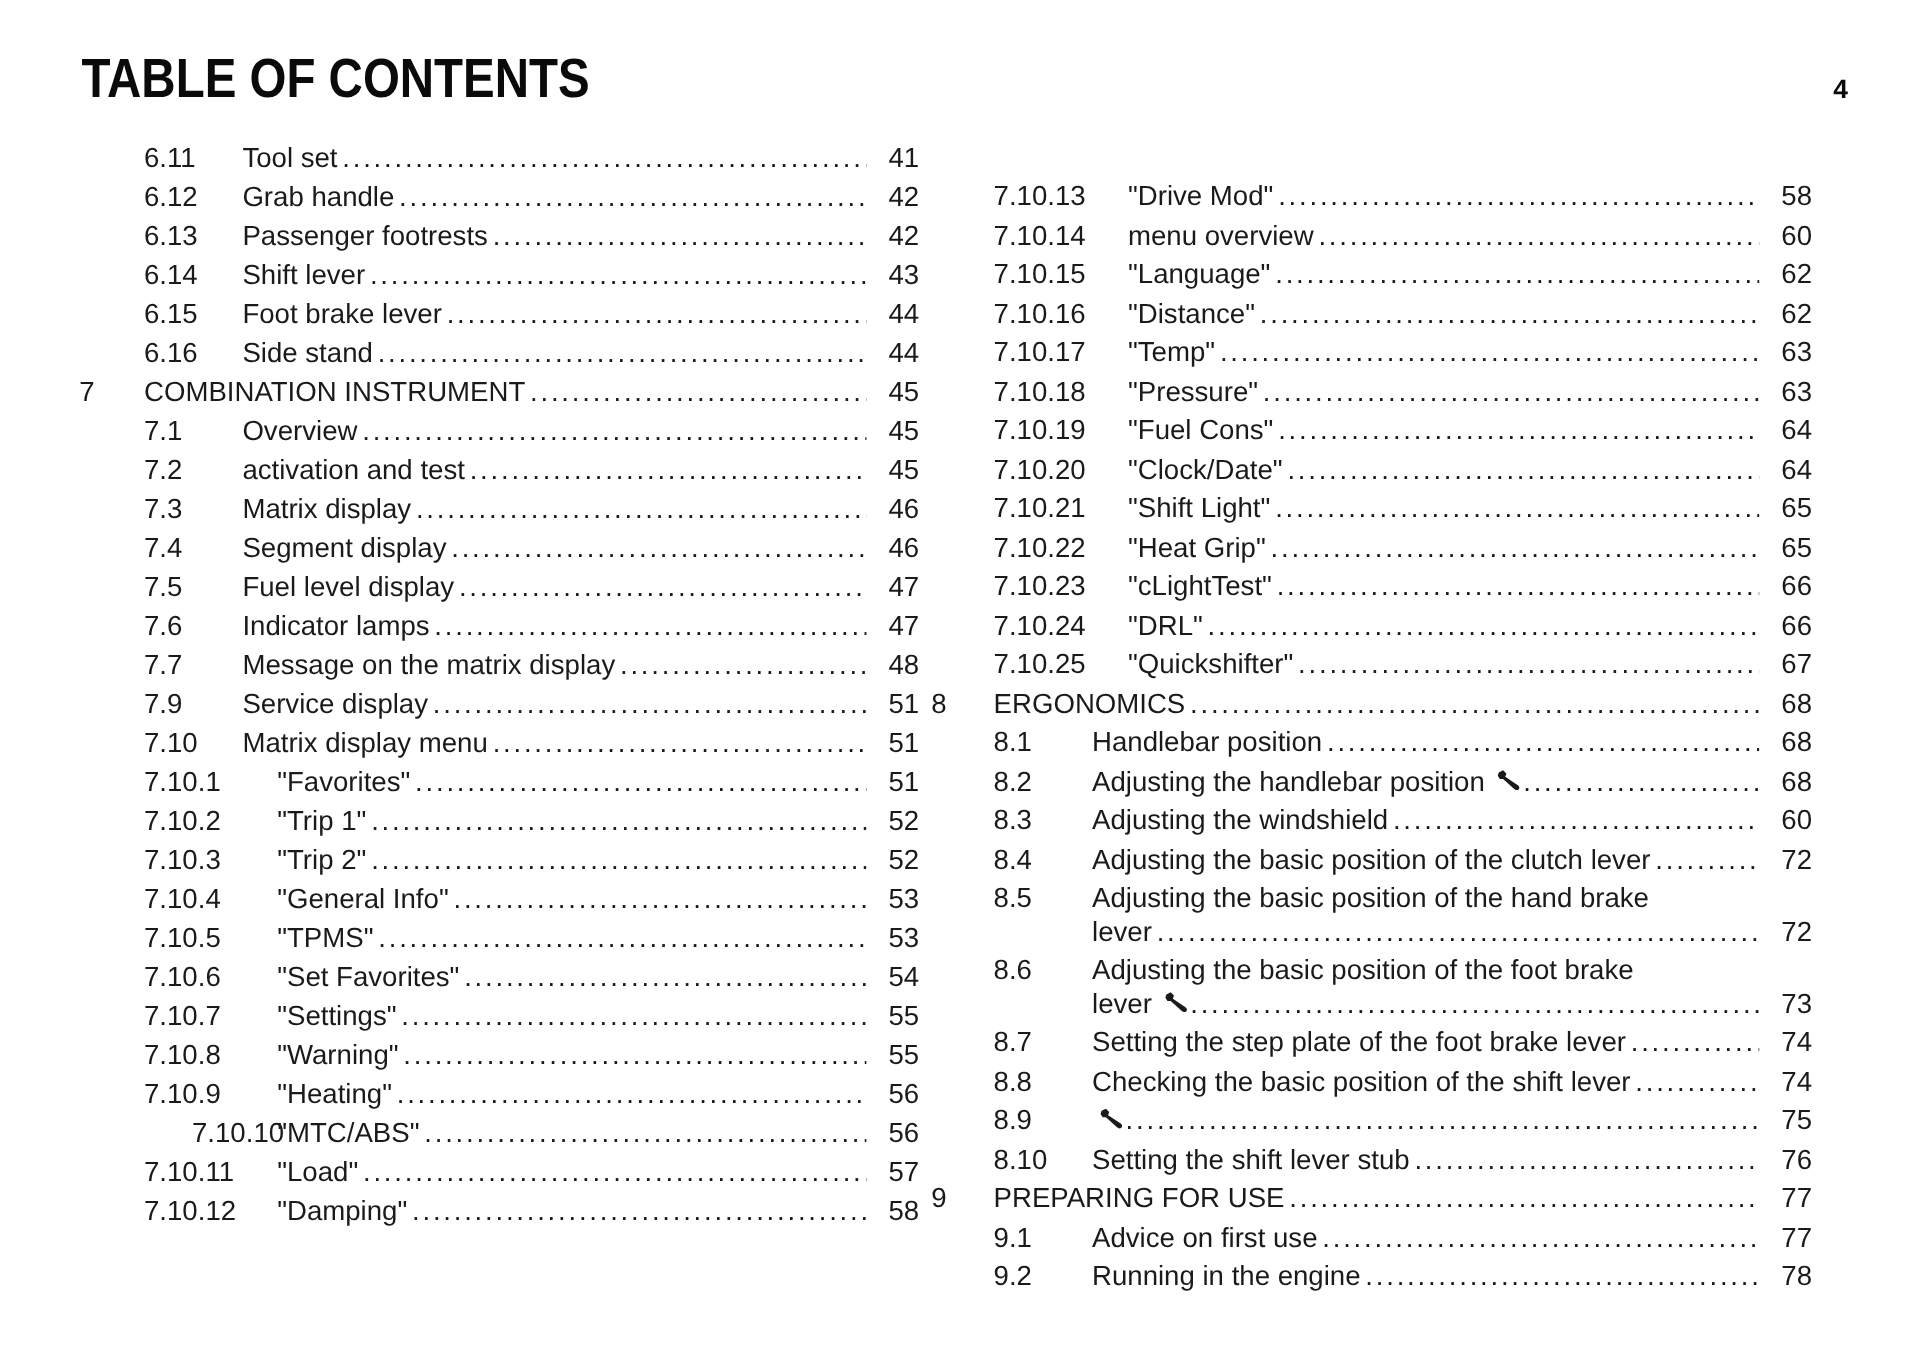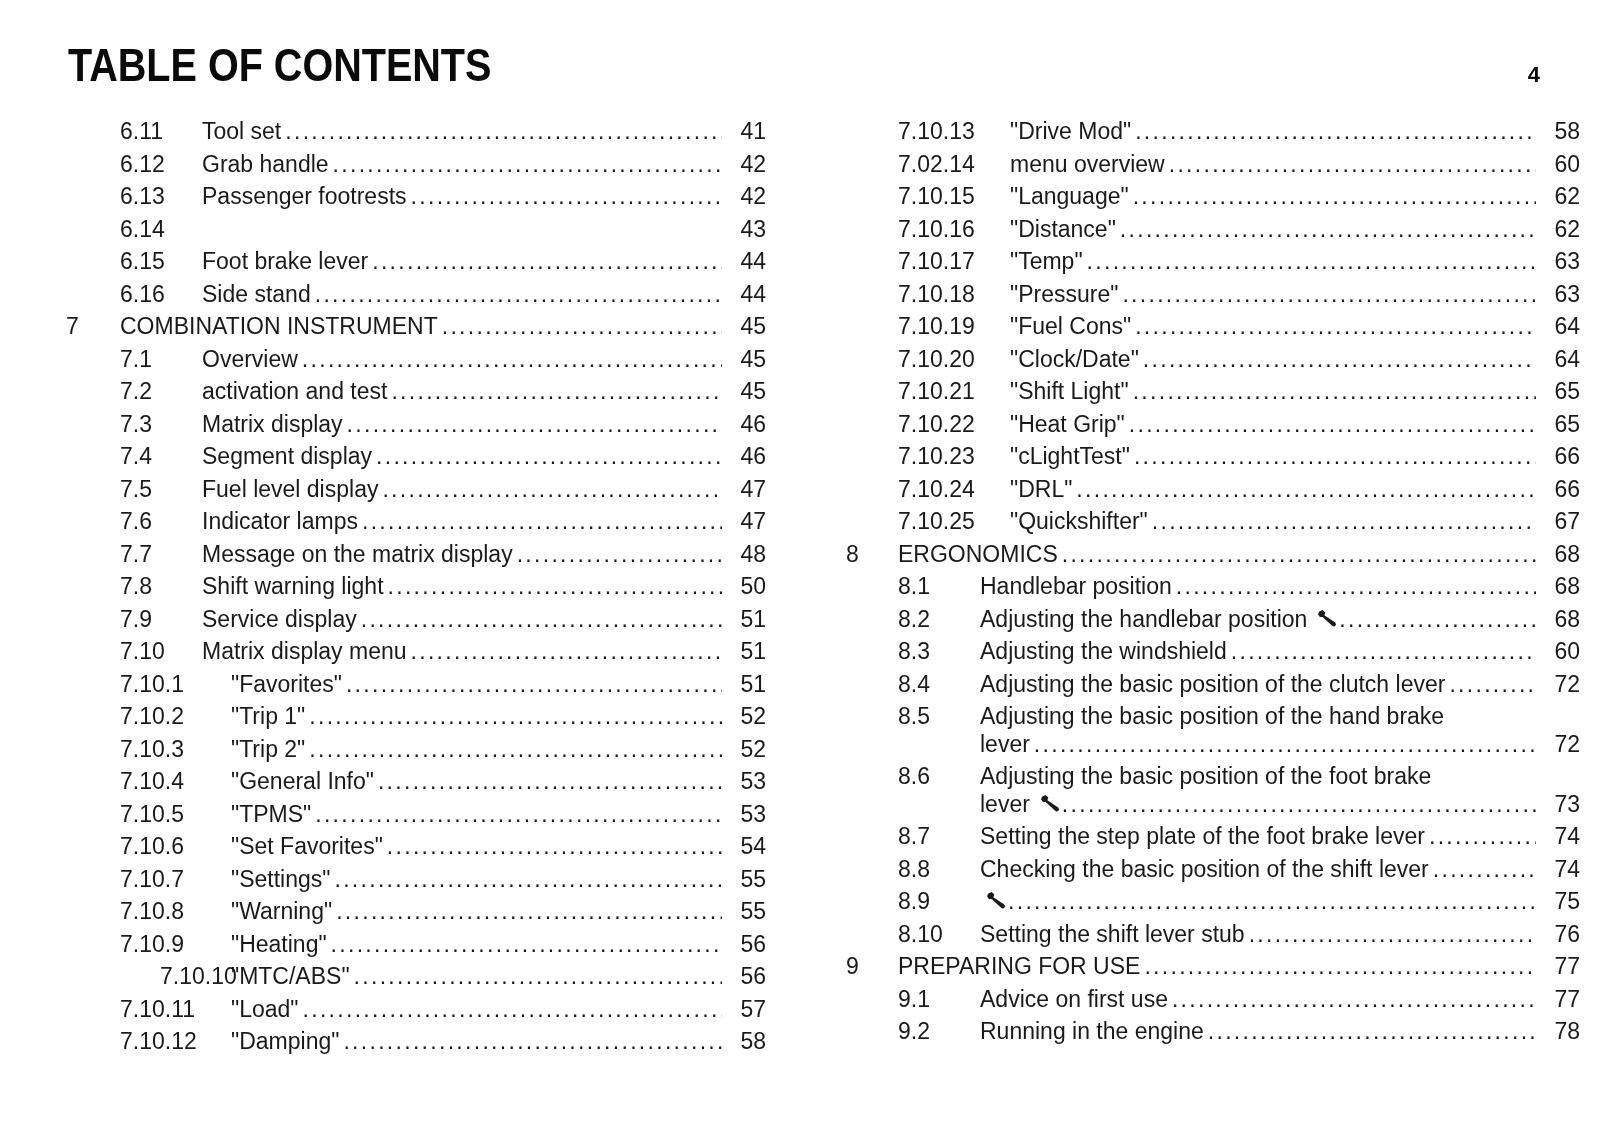--- a/index.html
+++ b/index.html
@@ -14,21 +14,21 @@
     font-weight: 700; font-size: 46px; letter-spacing: 0px;
     transform: scaleX(0.86); transform-origin: left top;
     color: #0a0a0a;
   }
   .page-num {
     position: absolute; right: 60px; top: 62px;
     font-weight: 700; font-size: 22px; color: #0a0a0a;
   }
   .col { position: absolute; top: 115px; }
   .col.left { left: 66px; width: 700px; }
-  .col.right { left: 846px; width: 734px; }
+  .col.right { left: 776px; width: 734px; margin-top: 32px; }
   .row {
     position: relative; height: 32.5px; line-height: 32.5px;
     font-size: 23px; white-space: nowrap;
   }
   .row.tall { height: 60px; }
   .num { position: absolute; top: 0; }
   .lbl { position: absolute; top: 0; display: flex; align-items: baseline; }
   .lbl .text { white-space: nowrap; padding-right: 4px; }
   .lbl .dots {
     flex: 1; overflow: hidden; white-space: nowrap; letter-spacing: 2.3px;
@@ -68,20 +68,24 @@
     <div class="row">
       <span class="num" style="left: 54px;">6.13</span>
       <span class="lbl" style="left: 136px; width: 520px;">
         <span class="text">Passenger footrests</span>
         <span class="dots"></span>
       </span>
       <span class="pg" style="right: 0px;">42</span>
     </div>
     <div class="row">
       <span class="num" style="left: 54px;">6.14</span>
+      <span class="lbl" style="left: 136px; width: 520px;">
+        <span class="text">Shift lever</span>
+        <span class="dots"></span>
+      </span>
       <span class="pg" style="right: 0px;">43</span>
     </div>
     <div class="row">
       <span class="num" style="left: 54px;">6.15</span>
       <span class="lbl" style="left: 136px; width: 520px;">
         <span class="text">Foot brake lever</span>
         <span class="dots"></span>
       </span>
       <span class="pg" style="right: 0px;">44</span>
     </div>
@@ -151,28 +155,20 @@
     </div>
     <div class="row">
       <span class="num" style="left: 54px;">7.7</span>
       <span class="lbl" style="left: 136px; width: 520px;">
         <span class="text">Message on the matrix display</span>
         <span class="dots"></span>
       </span>
       <span class="pg" style="right: 0px;">48</span>
     </div>
     <div class="row">
-      <span class="num" style="left: 54px;">7.8</span>
-      <span class="lbl" style="left: 136px; width: 520px;">
-        <span class="text">Shift warning light</span>
-        <span class="dots"></span>
-      </span>
-      <span class="pg" style="right: 0px;">50</span>
-    </div>
-    <div class="row">
       <span class="num" style="left: 54px;">7.9</span>
       <span class="lbl" style="left: 136px; width: 520px;">
         <span class="text">Service display</span>
         <span class="dots"></span>
       </span>
       <span class="pg" style="right: 0px;">51</span>
     </div>
     <div class="row">
       <span class="num" style="left: 54px;">7.10</span>
       <span class="lbl" style="left: 136px; width: 520px;">
@@ -281,21 +277,21 @@
 <div class="col right" id="col-right">
     <div class="row">
       <span class="num" style="left: 52px;">7.10.13</span>
       <span class="lbl" style="left: 164px; width: 526px;">
         <span class="text">"Drive Mod"</span>
         <span class="dots"></span>
       </span>
       <span class="pg" style="right: 0px;">58</span>
     </div>
     <div class="row">
-      <span class="num" style="left: 52px;">7.02.14</span>
+      <span class="num" style="left: 52px;">7.10.14</span>
       <span class="lbl" style="left: 164px; width: 526px;">
         <span class="text">menu overview</span>
         <span class="dots"></span>
       </span>
       <span class="pg" style="right: 0px;">60</span>
     </div>
     <div class="row">
       <span class="num" style="left: 52px;">7.10.15</span>
       <span class="lbl" style="left: 164px; width: 526px;">
         <span class="text">"Language"</span>

